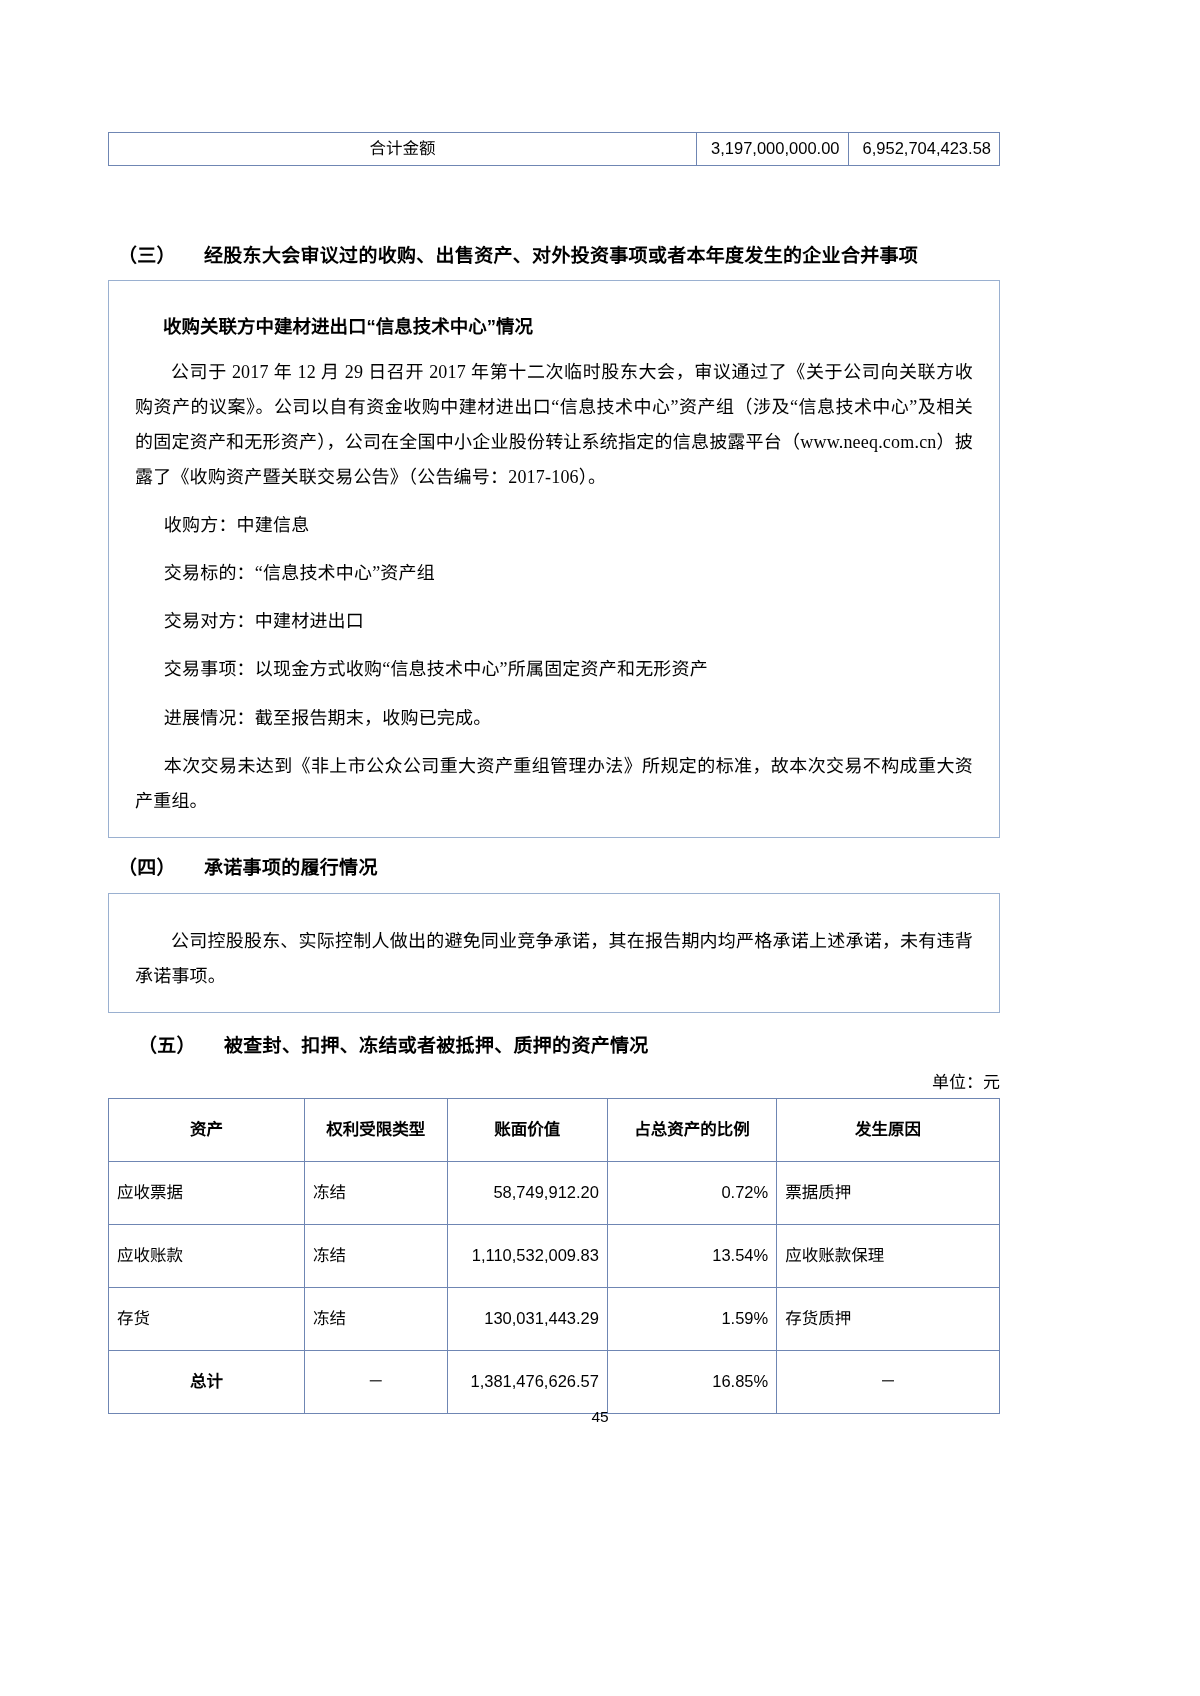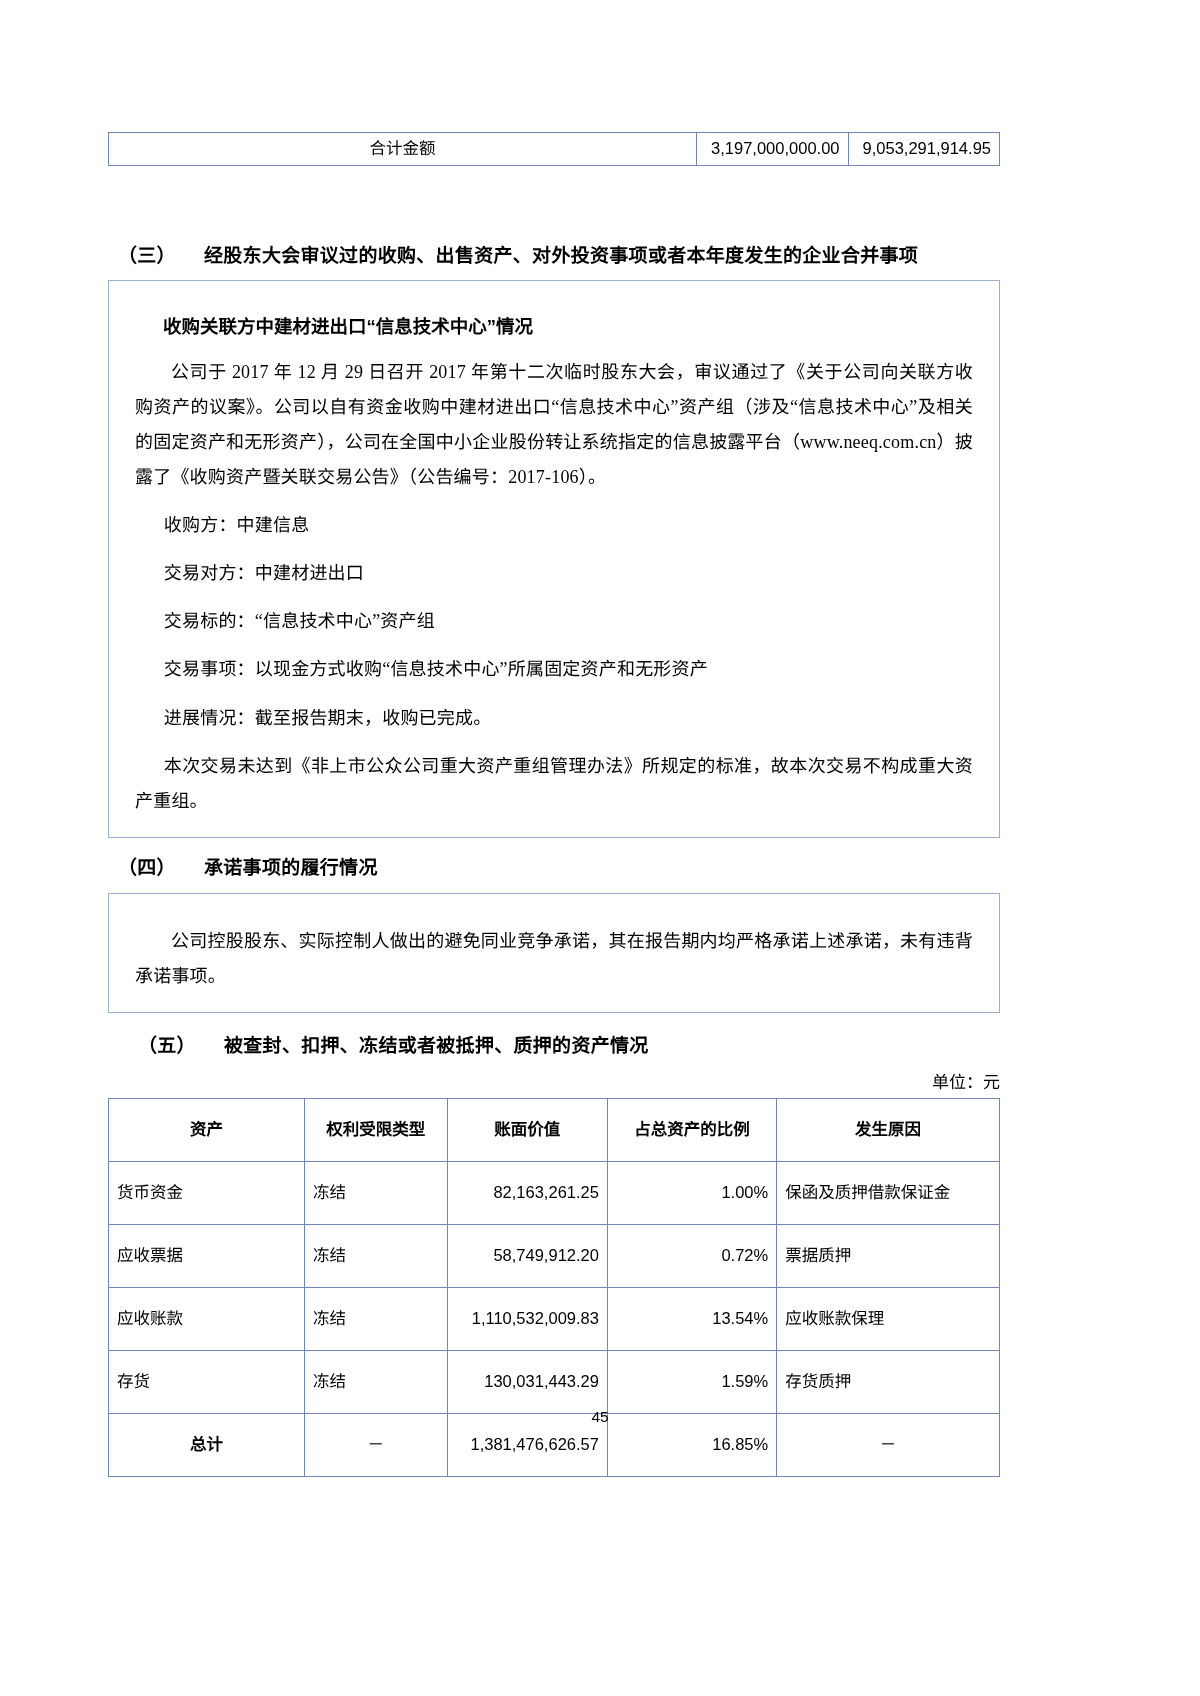--- a/index.html
+++ b/index.html
@@ -140,36 +140,36 @@
 <body>
 
 <div class="page">
 
   <div class="top-table-wrap">
     <table class="doc-table top-table">
       <tbody>
         <tr>
           <td class="c1 cell-center">合计金额</td>
           <td class="c2 cell-right">3,197,000,000.00</td>
-          <td class="c3 cell-right">9,053,291,914.95</td>
+          <td class="c3 cell-right">6,952,704,423.58</td>
         </tr>
       </tbody>
     </table>
   </div>
 
   <div class="section-heading" style="left:118px; top:240px;">
     <span class="num">（三）</span><span>经股东大会审议过的收购、出售资产、对外投资事项或者本年度发生的企业合并事项</span>
   </div>
 
   <div class="box" style="top:280px;">
     <div class="box-title">收购关联方中建材进出口“信息技术中心”情况</div>
     <p class="indent2">公司于 2017 年 12 月 29 日召开 2017 年第十二次临时股东大会，审议通过了《关于公司向关联方收购资产的议案》。公司以自有资金收购中建材进出口“信息技术中心”资产组（涉及“信息技术中心”及相关的固定资产和无形资产），公司在全国中小企业股份转让系统指定的信息披露平台（www.neeq.com.cn）披露了《收购资产暨关联交易公告》（公告编号：2017-106）。</p>
     <p class="indent1">收购方：中建信息</p>
+    <p class="indent1">交易标的：“信息技术中心”资产组</p>
     <p class="indent1">交易对方：中建材进出口</p>
-    <p class="indent1">交易标的：“信息技术中心”资产组</p>
     <p class="indent1">交易事项：以现金方式收购“信息技术中心”所属固定资产和无形资产</p>
     <p class="indent1">进展情况：截至报告期末，收购已完成。</p>
     <p class="indent1">本次交易未达到《非上市公众公司重大资产重组管理办法》所规定的标准，故本次交易不构成重大资产重组。</p>
   </div>
 
   <div class="section-heading" style="left:118px; top:852px;">
     <span class="num">（四）</span><span>承诺事项的履行情况</span>
   </div>
 
   <div class="box" style="top:893px;">
@@ -188,27 +188,20 @@
         <tr>
           <th class="col-a">资产</th>
           <th class="col-b">权利受限类型</th>
           <th class="col-c">账面价值</th>
           <th class="col-d">占总资产的比例</th>
           <th class="col-e">发生原因</th>
         </tr>
       </thead>
       <tbody>
         <tr>
-          <td class="cell-left">货币资金</td>
-          <td class="cell-left">冻结</td>
-          <td class="cell-right">82,163,261.25</td>
-          <td class="cell-right">1.00%</td>
-          <td class="cell-left">保函及质押借款保证金</td>
-        </tr>
-        <tr>
           <td class="cell-left">应收票据</td>
           <td class="cell-left">冻结</td>
           <td class="cell-right">58,749,912.20</td>
           <td class="cell-right">0.72%</td>
           <td class="cell-left">票据质押</td>
         </tr>
         <tr>
           <td class="cell-left">应收账款</td>
           <td class="cell-left">冻结</td>
           <td class="cell-right">1,110,532,009.83</td>

